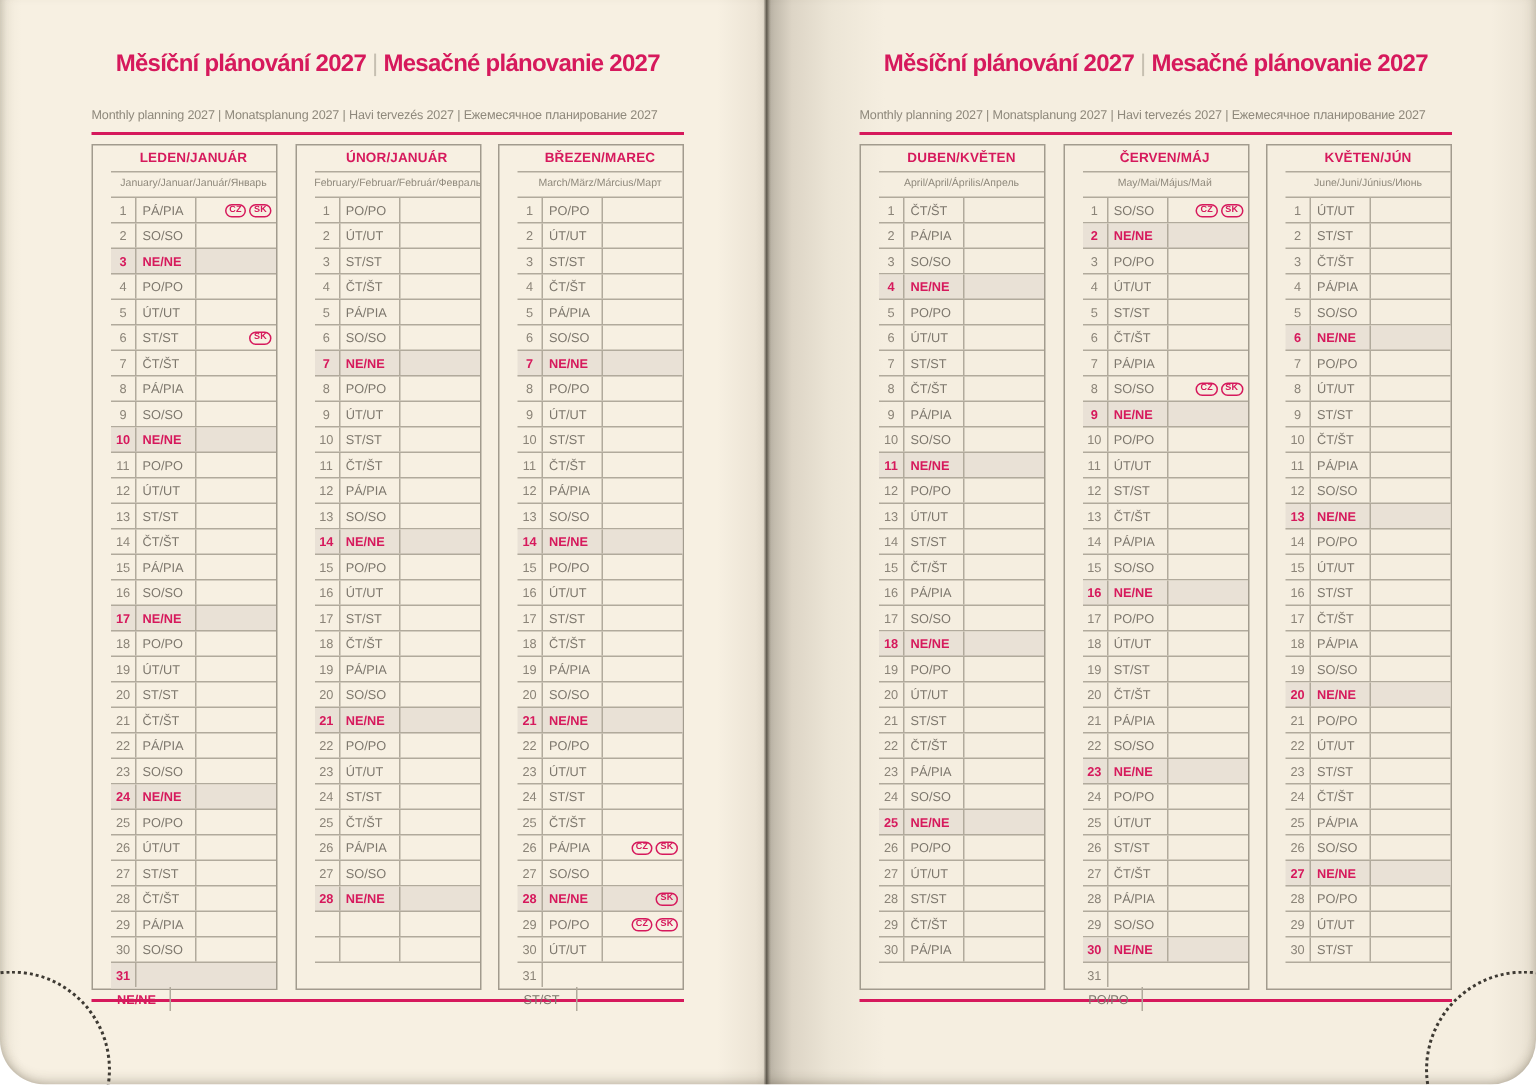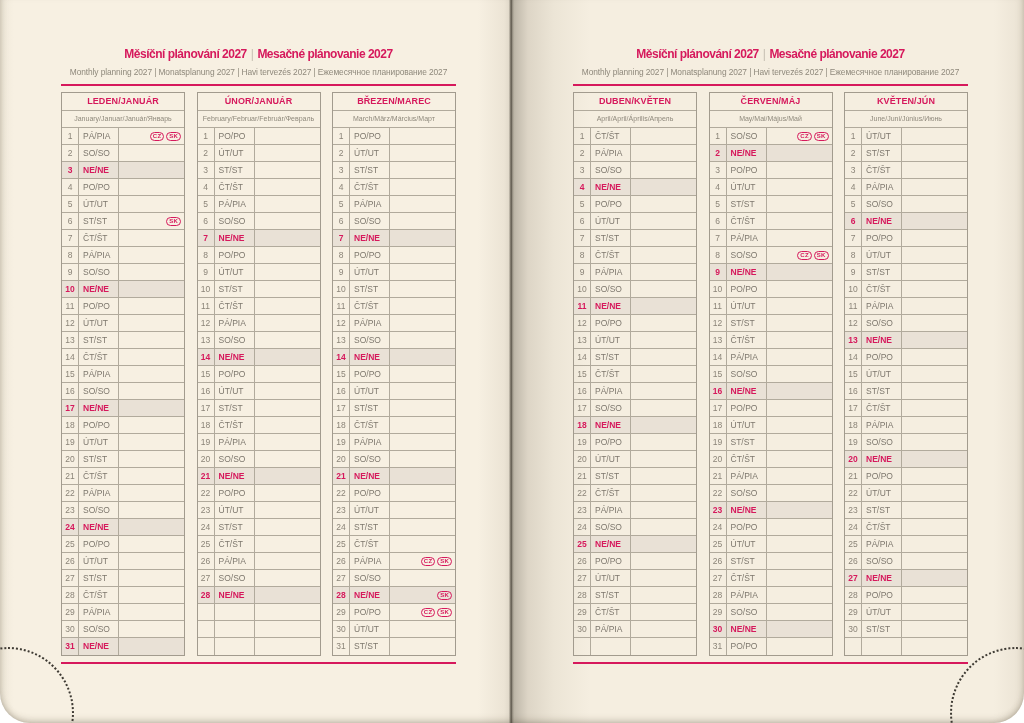--- a/index.html
+++ b/index.html
@@ -12,35 +12,35 @@
   .page.right{left:512px;border-radius:0 0 30px 0;
     background:linear-gradient(to right,#b9b2a4 0px,#ddd5c6 16px,#ece5d6 42px,#f5eee0 78px,#f5eee0 482px,#eae2d3 512px);
     box-shadow:inset 0 -6px 9px -6px rgba(70,60,40,.45), inset -6px 0 9px -7px rgba(70,60,40,.35);}
   .gutter{position:absolute;left:509px;top:0;width:5px;height:723px;z-index:3;
     background:linear-gradient(to right,rgba(55,50,40,.05),rgba(55,50,40,.8) 45%,rgba(55,50,40,.25) 70%,rgba(55,50,40,0));}
   .stitch{position:absolute;width:128px;height:128px;border:2.5px dotted #3e3a33;border-radius:50%;z-index:4;}
   .stitch.bl{left:-58px;bottom:-56px;}
   .stitch.br{right:-58px;bottom:-56px;}
 
   .page-content{position:absolute;left:61px;right:56px;top:0;}
-  .title{margin-top:44px;line-height:20px;text-align:center;font-size:12px;font-weight:bold;
+  .title{margin-top:33px;line-height:20px;text-align:center;font-size:16px;font-weight:bold;
     color:#d6195c;letter-spacing:-0.5px;white-space:nowrap;}
   .t-div{color:#c6bfb1;font-weight:normal;padding:0 4px;}
-  .subtitle{margin-top:3px;line-height:11px;text-align:center;font-size:8.4px;letter-spacing:-0.1px;
+  .subtitle{margin-top:18px;line-height:11px;font-size:8.4px;letter-spacing:-0.1px;
     color:#8f897c;white-space:nowrap;}
   .rule{margin-top:6px;height:2px;background:#d6195c;}
   .months{display:flex;justify-content:space-between;margin-top:6px;}
-  .month{width:124px;border:1px solid #a29b8e;box-sizing:border-box;background:transparent;}
+  .month{width:124px;border:1px solid #a29b8e;box-sizing:border-box;background:transparent;padding-left:12px;}
   .mh-name{height:17px;line-height:17px;text-align:center;font-size:9px;font-weight:bold;
     color:#d6195c;border-bottom:1px solid #b1aa9c;letter-spacing:0.1px;}
   .mh-lang{height:16px;line-height:16px;text-align:center;font-size:7px;color:#8f897c;
     border-bottom:1px solid #b1aa9c;white-space:nowrap;overflow:hidden;}
   .row{display:flex;height:17px;line-height:16px;border-bottom:1px solid #b1aa9c;
     font-size:8.5px;box-sizing:border-box;}
-  .row:last-child{border-bottom:none;}
+  .row:last-child{border-bottom:none;flex-direction:column;}
   .c-num{width:17px;text-align:center;border-right:1px solid #b1aa9c;color:#8b8478;box-sizing:border-box;}
   .c-day{width:40px;padding-left:4px;border-right:1px solid #b1aa9c;color:#7d776d;box-sizing:border-box;}
   .c-note{flex:1;text-align:right;padding-right:3px;}
   .row.sun{background:#e9e1d6;}
   .row.sun .c-num,.row.sun .c-day{color:#d6195c;font-weight:bold;}
   .badge{display:inline-block;border:1px solid #d6195c;color:#d6195c;font-size:6px;font-weight:bold;
     line-height:7px;height:7px;padding:0 2px;border-radius:6px;margin-left:2px;vertical-align:middle;
     letter-spacing:0.2px;}
   .bottom-rule{margin-top:6px;height:2px;background:#d6195c;}
 </style>

